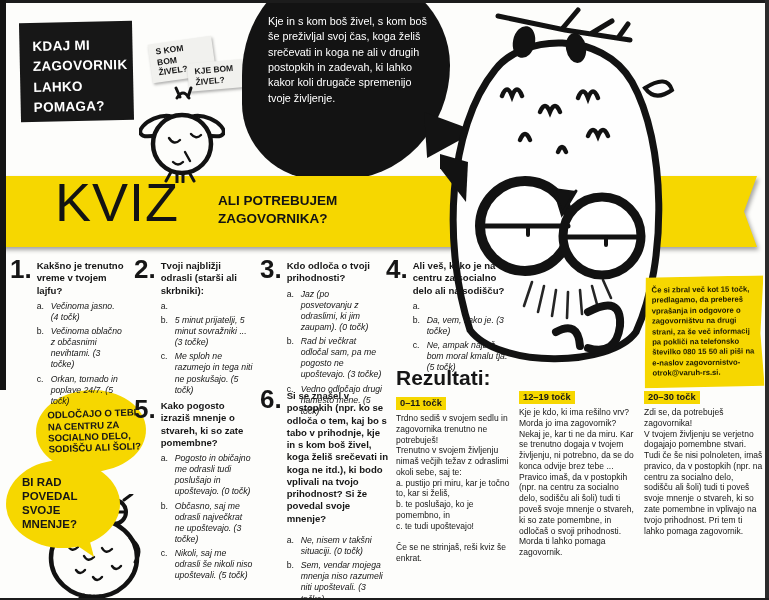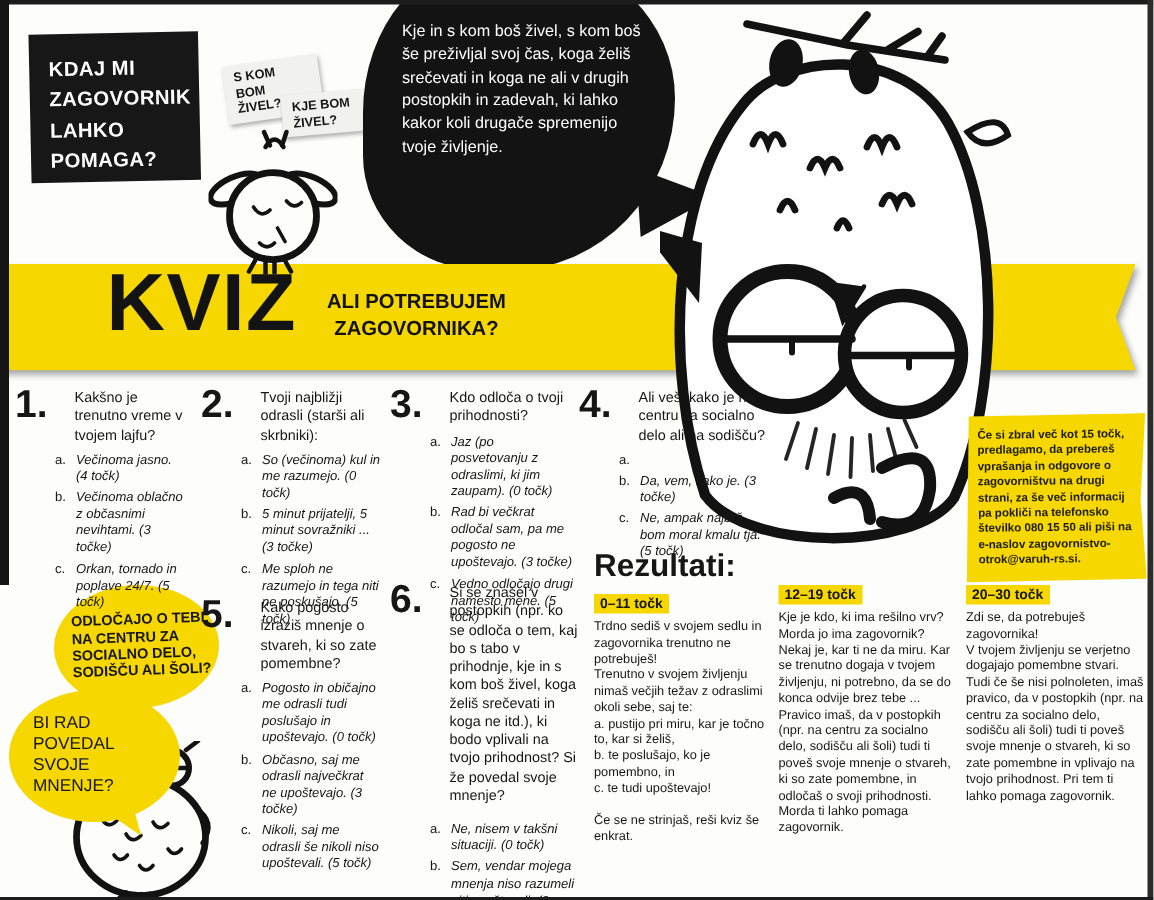--- a/index.html
+++ b/index.html
@@ -28,36 +28,36 @@
   .bubble-tail{position:absolute;left:424px;top:112px;width:52px;height:46px;background:#131313;
                clip-path:polygon(0 0,100% 42%,6% 100%);z-index:7;}
   .bubble .bt{position:absolute;left:26px;top:44px;width:166px;color:#ffffff;
               font-size:10.8px;line-height:1.42;font-weight:500;}
 
   
   .ribbon-wrap{position:absolute;left:0;top:176px;width:757px;height:71px;z-index:8;
                filter:drop-shadow(2px 3px 2px rgba(0,0,0,.35));}
   .ribbon{width:100%;height:100%;background:#f6d700;
           clip-path:polygon(0 0,100% 0,calc(100% - 13px) 50%,100% 100%,0 100%);}
-  .kviz-title{position:absolute;left:71px;top:-5px;font-size:54px;font-weight:700;
+  .kviz-title{position:absolute;left:55px;top:-5px;font-size:54px;font-weight:400;
               letter-spacing:1px;color:#131313;z-index:9;}
   .kviz-sub{position:absolute;left:218px;top:16px;font-size:13.5px;font-weight:800;
-            line-height:1.35;color:#131313;z-index:9;text-align:center;}
+            line-height:1.35;color:#131313;z-index:9;}
 
   
   .owl-big{position:absolute;left:440px;top:0px;width:235px;height:372px;z-index:10;}
   .owl-small{position:absolute;left:139px;top:86px;width:86px;height:97px;z-index:10;}
   .owl-bottom{position:absolute;left:30px;top:494px;width:128px;height:106px;z-index:10;}
 
   
   .question{position:absolute;z-index:12;}
   .qrow{display:flex;gap:5px;}
   .qnum{font-size:26px;font-weight:800;line-height:.9;flex:0 0 auto;}
   .qbody{padding-top:2px;}
-  .qtitle{font-weight:400;font-size:9.6px;line-height:1.28;margin-bottom:4px;margin-left:13px;}
+  .qtitle{font-weight:700;font-size:9.6px;line-height:1.28;margin-bottom:4px;}
   .ans{display:flex;gap:4px;font-size:8.7px;line-height:1.28;margin-bottom:3px;}
   .al{flex:0 0 10px;}
   .at{flex:1;font-style:italic;}
 
   
   .res-heading{position:absolute;left:396px;top:366px;font-size:21px;font-weight:800;z-index:12;}
   .res-col{position:absolute;z-index:12;}
   .range{display:inline-block;background:#f6d700;font-weight:700;font-size:9.3px;
          padding:1px 4px 2px;margin-bottom:3px;}
   .res-body{font-size:8.5px;line-height:1.27;white-space:pre-line;}
@@ -67,21 +67,21 @@
             padding:9px 8px;box-sizing:border-box;transform:rotate(-.6deg);
             clip-path:polygon(2% 1%,100% 0,97% 52%,100% 99%,0 100%,1% 50%);}
   .note-box .nt{font-size:7.7px;line-height:1.35;font-weight:700;color:#1e1c00;}
 
   
   .blob{position:absolute;background:#f6d700;border-radius:50%;display:flex;align-items:center;
         justify-content:center;text-align:left;z-index:11;}
   .blob1{left:36px;top:390px;width:110px;height:82px;transform:rotate(-2deg);}
   .blob1 .bl{font-weight:800;font-size:9.6px;line-height:1.18;padding:0 4px 0 12px;}
   .blob2{left:6px;top:460px;width:114px;height:88px;}
-  .blob2 .bl{font-weight:400;font-size:11.5px;line-height:1.2;padding:0 6px 0 16px;}
+  .blob2 .bl{font-weight:700;font-size:11.5px;line-height:1.2;padding:0 6px 0 16px;}
   .blob1:after{content:"";position:absolute;left:18px;bottom:-8px;width:22px;height:18px;
                background:#f6d700;clip-path:polygon(0 100%,20% 0,100% 30%);}
   .blob2:after{content:"";position:absolute;right:26px;bottom:-9px;width:24px;height:18px;
                background:#f6d700;clip-path:polygon(100% 100%,0 10%,80% 0);}
 </style>
 </head>
 <body>
 
 <div class="page">
 
@@ -181,21 +181,20 @@
     </div>
   </div>
 
   <div class="question" style="left:134px;top:258px;width:120px;">
     <div class="qrow">
       <div class="qnum">2.</div>
       <div class="qbody">
         <div class="qtitle">Tvoji najbližji odrasli (starši ali skrbniki):</div>
         <div class="ans">
             <span class="al">a.</span>
-            <span class="at">So (večinoma) kul in me razumejo. (0 točk)</span>
           </div>
         <div class="ans">
             <span class="al">b.</span>
             <span class="at">5 minut prijatelji, 5 minut sovražniki ... (3 točke)</span>
           </div>
         <div class="ans">
             <span class="al">c.</span>
             <span class="at">Me sploh ne razumejo in tega niti ne poskušajo. (5 točk)</span>
           </div>
       </div>

